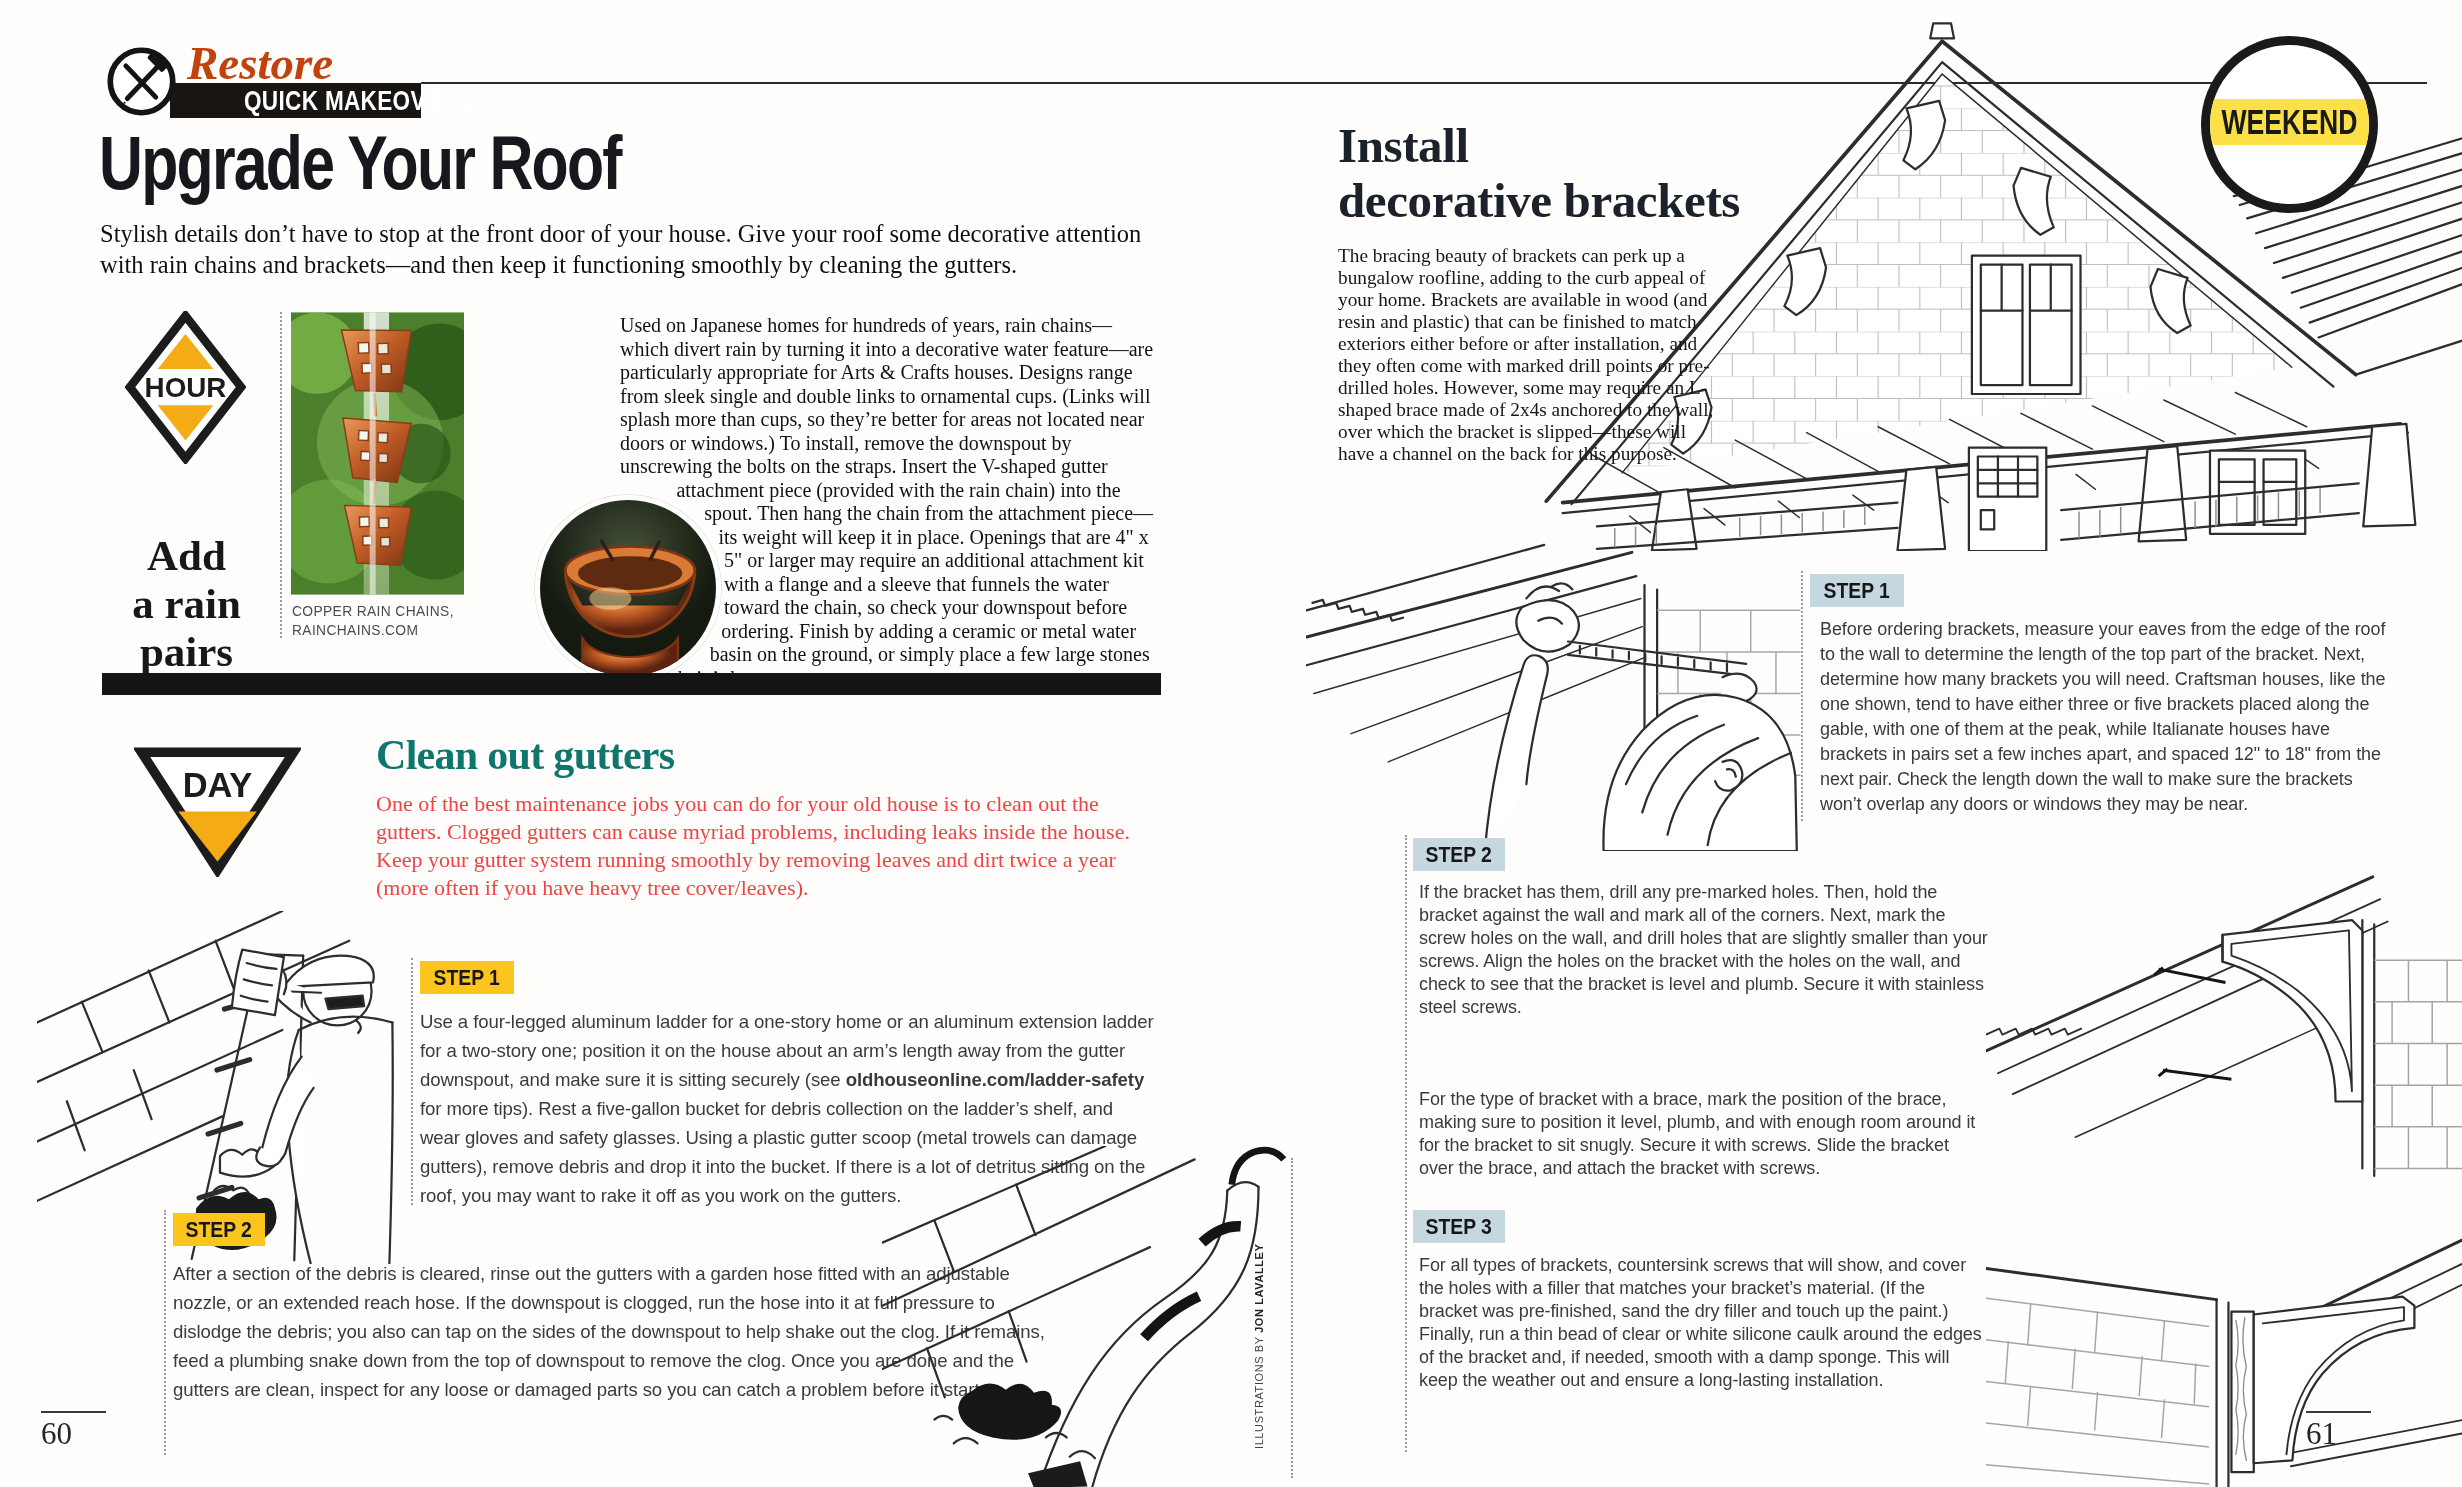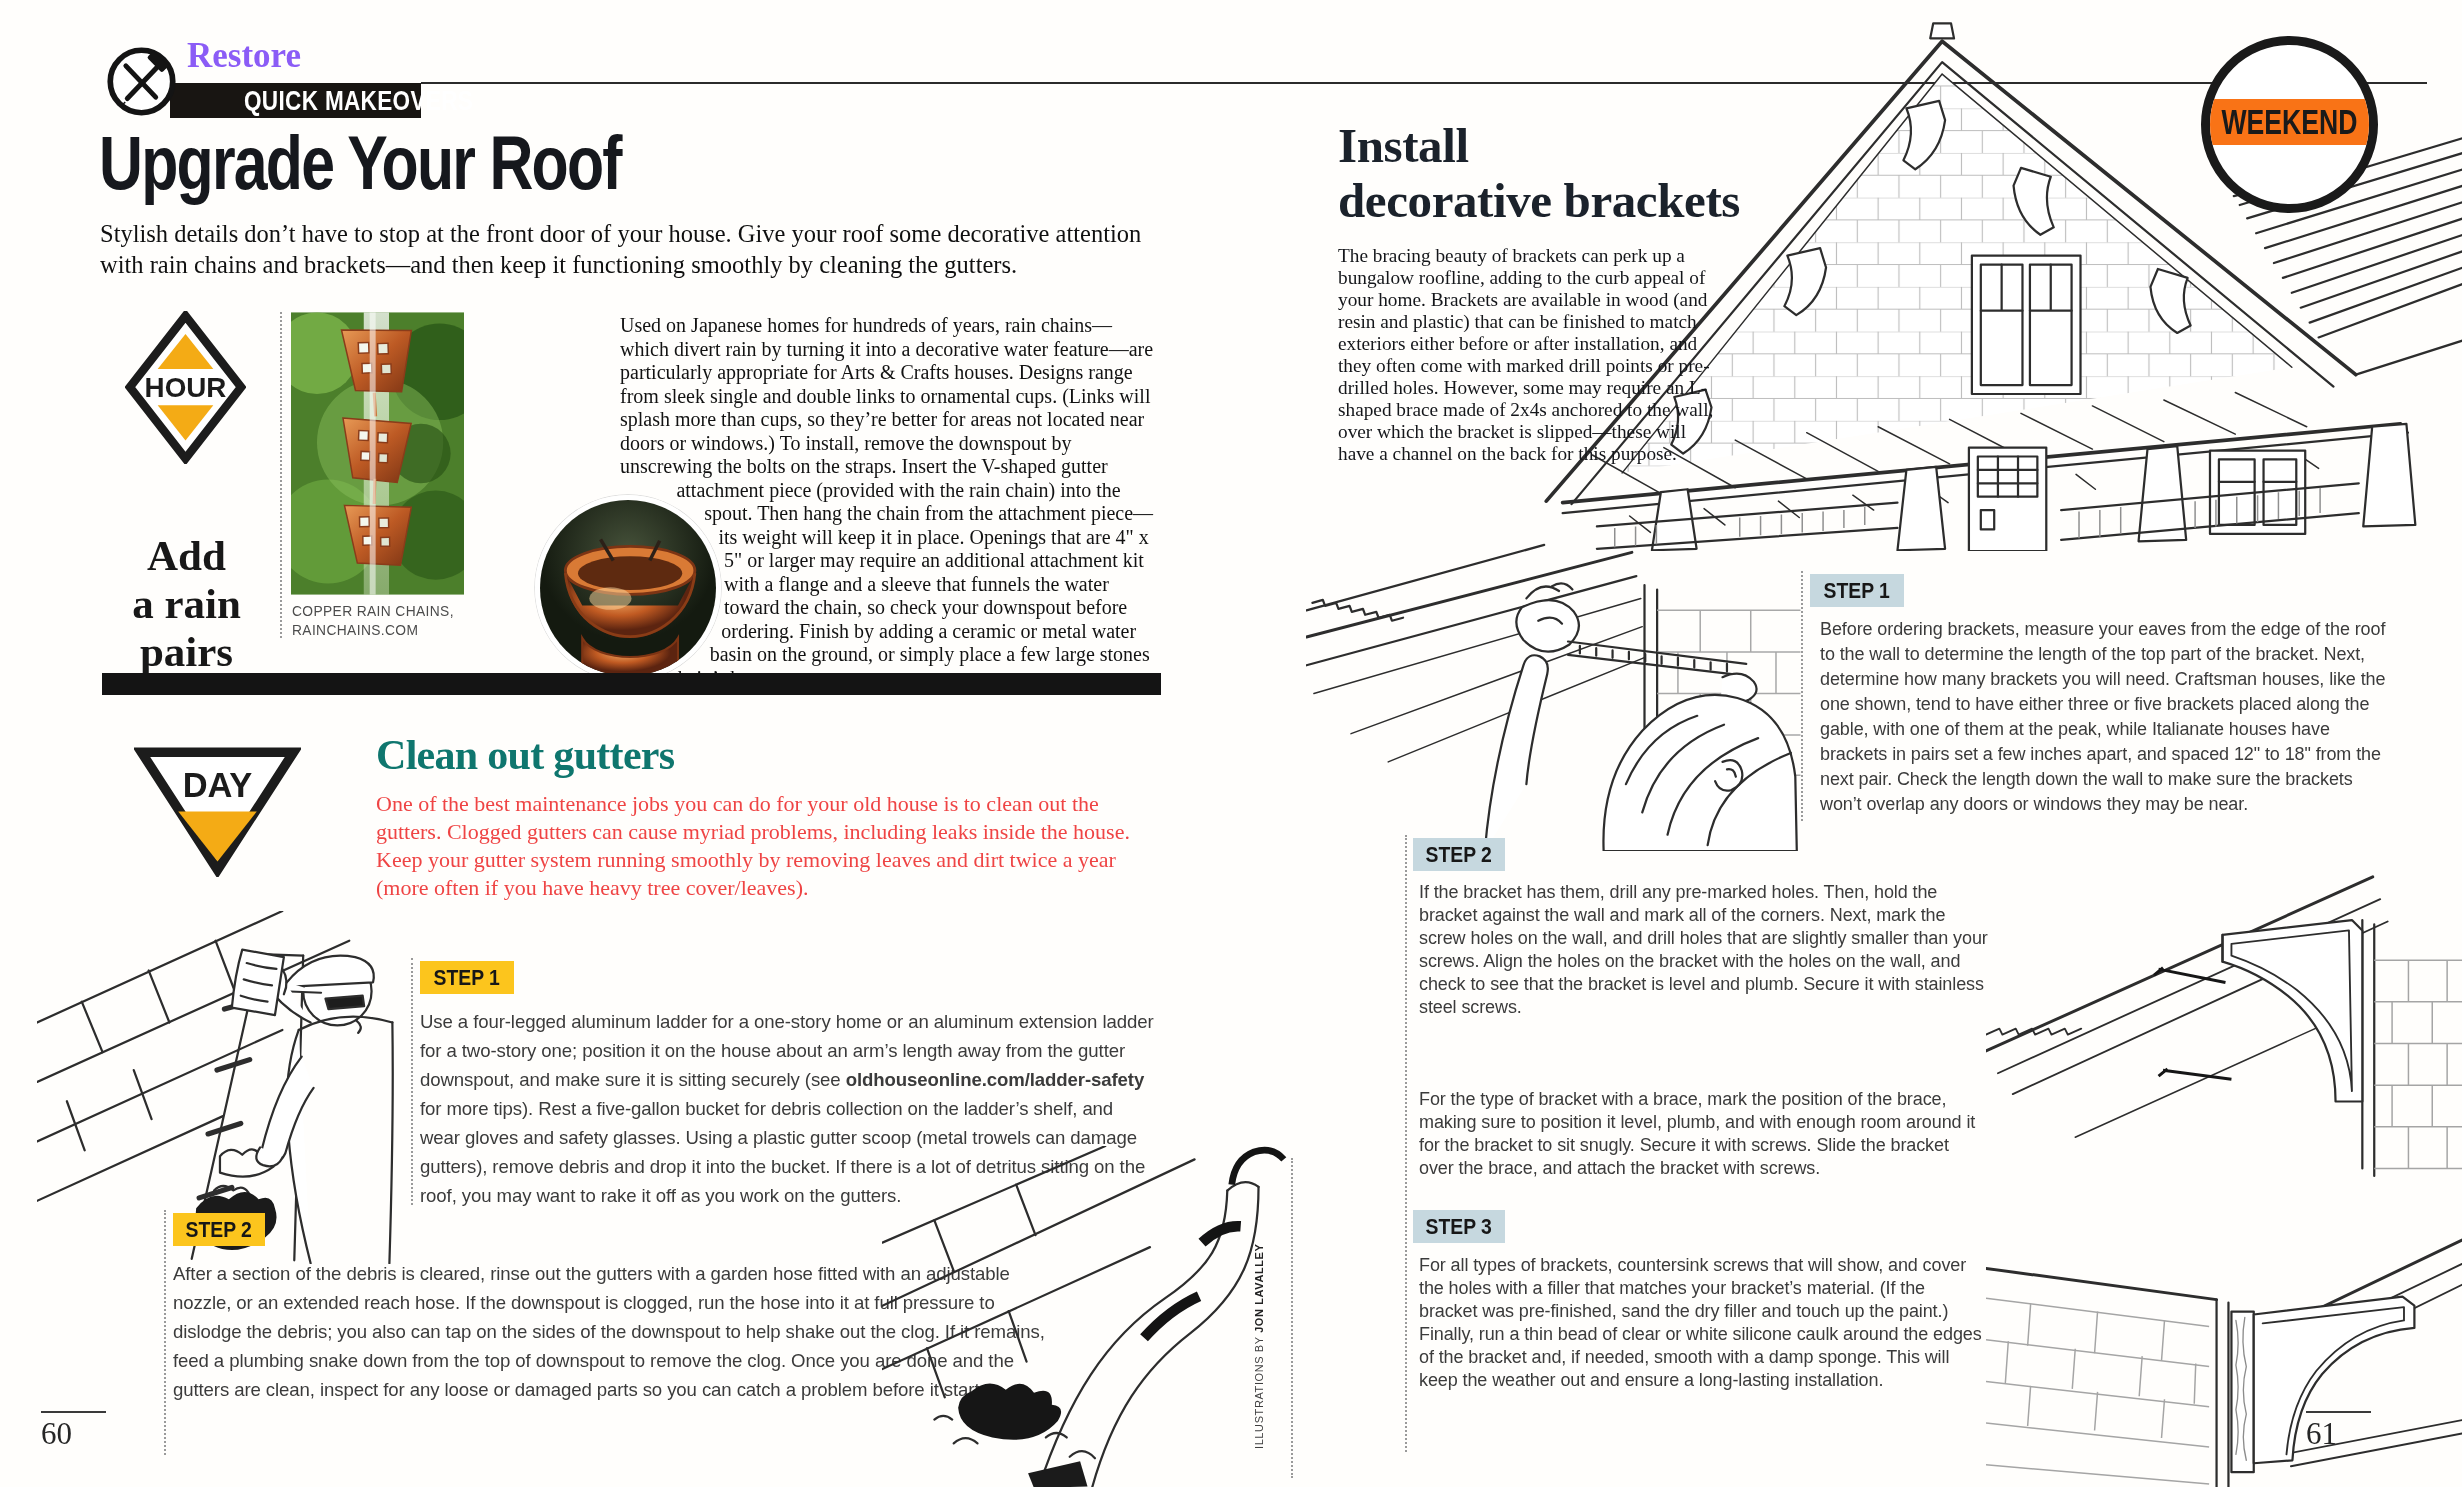--- a/index.html
+++ b/index.html
@@ -3,33 +3,33 @@
 <meta charset="utf-8">
 <style>
   html,body{margin:0;padding:0;background:#e8e8e8;}
   .canvas{position:relative;width:2462px;height:1488px;background:#fffefc;overflow:hidden;
           font-family:"Liberation Serif",serif;color:#1c1c1c;}
   .abs{position:absolute;}
 
   
   .brand-bar{left:170px;top:83px;width:251px;height:35px;background:#181512;display:flex;align-items:center;padding-left:74px;box-sizing:border-box;}
   .brand-bar span{color:#fff;font-family:"Liberation Sans",sans-serif;font-weight:700;font-size:27.5px;letter-spacing:0.4px;transform:scaleX(.82);transform-origin:left center;white-space:nowrap;}
-  .brand-script{left:187px;top:36px;font-weight:700;font-size:35px;color:#8b5cf6;}
+  .brand-script{left:187px;top:36px;font-style:italic;font-weight:700;font-size:47px;color:#c2410c;}
   .logo-circle{left:106px;top:46px;width:71px;height:71px;}
   .head-rule{left:421px;top:82px;width:2006px;height:2.2px;background:#2b2b2b;}
 
   .title-left{left:99px;top:119px;font-family:"Liberation Sans",sans-serif;font-weight:700;font-size:76px;letter-spacing:-2.2px;white-space:nowrap;transform:scaleX(.80);transform-origin:left top;color:#16181d;}
   .intro-left{left:100px;top:219px;width:1056px;font-size:24.5px;line-height:30.5px;color:#101010;}
 
   
   .hour-badge{left:125px;top:311px;width:121px;height:153px;}
   .day-badge{left:134px;top:745px;width:167px;height:132px;}
   .badge-txt{font-family:"Liberation Sans",sans-serif;font-weight:700;fill:#1c1c1c;}
   .weekend-badge{left:2201px;top:36px;width:159px;height:159px;border:9.7px solid #1a1a1a;border-radius:50%;background:#fff;overflow:hidden;z-index:6;}
-  .weekend-band{position:absolute;left:0;top:54px;width:100%;height:46px;background:#f97316;display:flex;align-items:center;justify-content:center;}
+  .weekend-band{position:absolute;left:0;top:54px;width:100%;height:46px;background:#fde047;display:flex;align-items:center;justify-content:center;}
   .weekend-band span{font-family:"Liberation Sans",sans-serif;font-weight:700;font-size:35px;color:#1a1a1a;transform:scaleX(.76);white-space:nowrap;}
 
   
   .rc-head{left:112px;top:484px;width:149px;text-align:center;font-weight:700;font-size:43px;line-height:48px;color:#181818;margin-top:48px;}
   .dotted-v{width:0;border-left:2.2px dotted #9a9a9a;}
   .rc-photo{left:291px;top:312px;width:173px;height:283px;}
   .rc-caption{left:292px;top:601px;font-family:"Liberation Sans",sans-serif;font-size:15px;line-height:19.3px;letter-spacing:0.4px;color:#4c4c4c;transform:scaleX(.92);transform-origin:left top;white-space:nowrap;}
   .rc-body{left:620px;top:314px;width:536px;font-size:20px;line-height:23.5px;color:#121212;text-align:left;}
   .rc-float{float:left;width:104px;height:350px;shape-outside:circle(99px at 7.4px 274px);}
   .inset-circle{position:relative;left:-85px;top:181px;width:176px;height:176px;border-radius:50%;border:5.2px solid #fff;overflow:hidden;box-shadow:0 0 0 0.7px #d8d8d8;}

